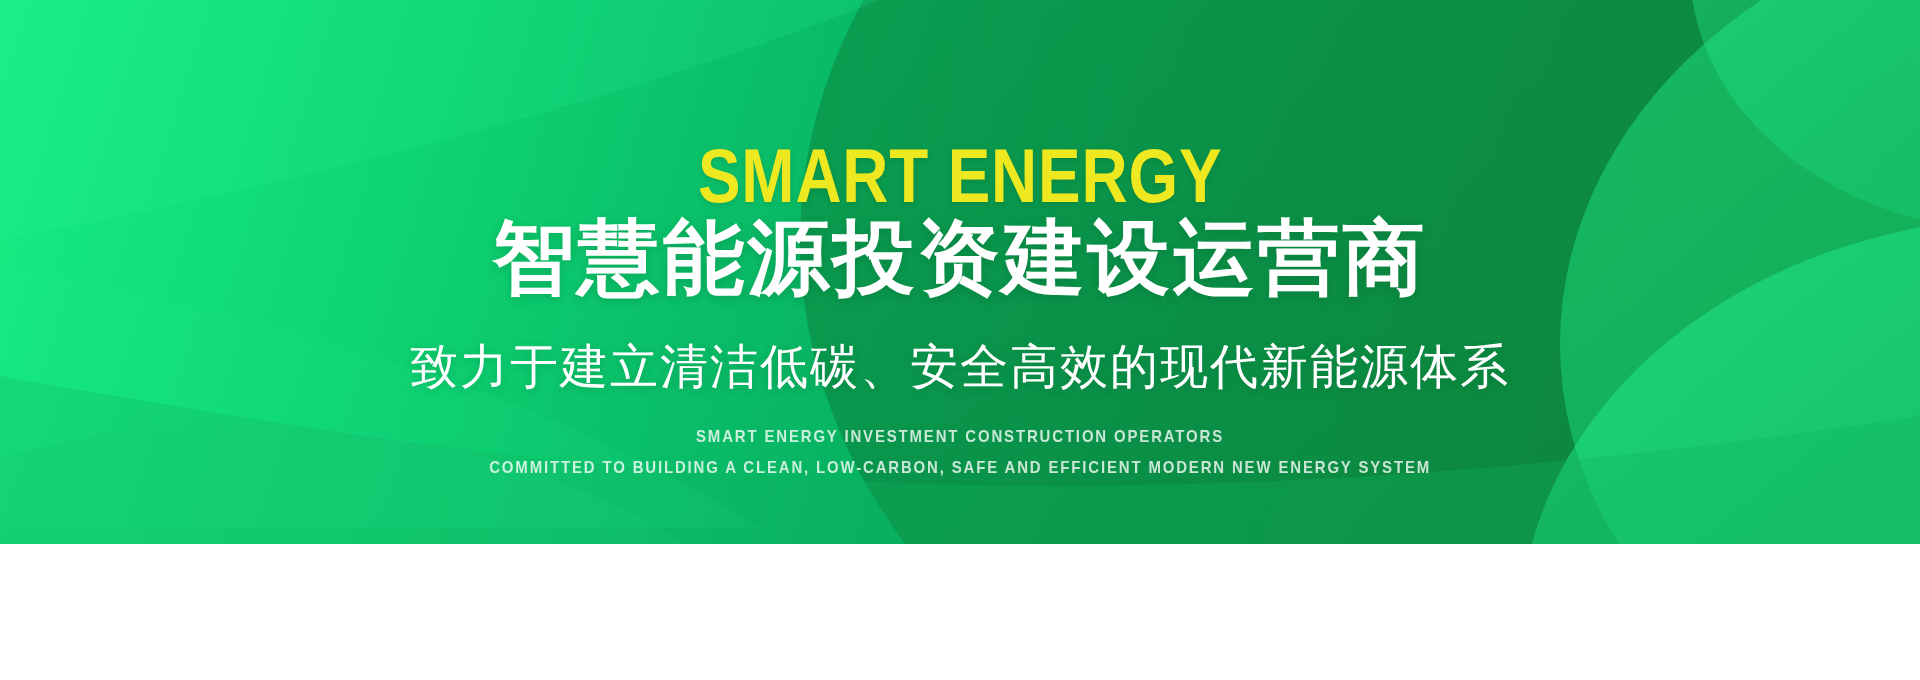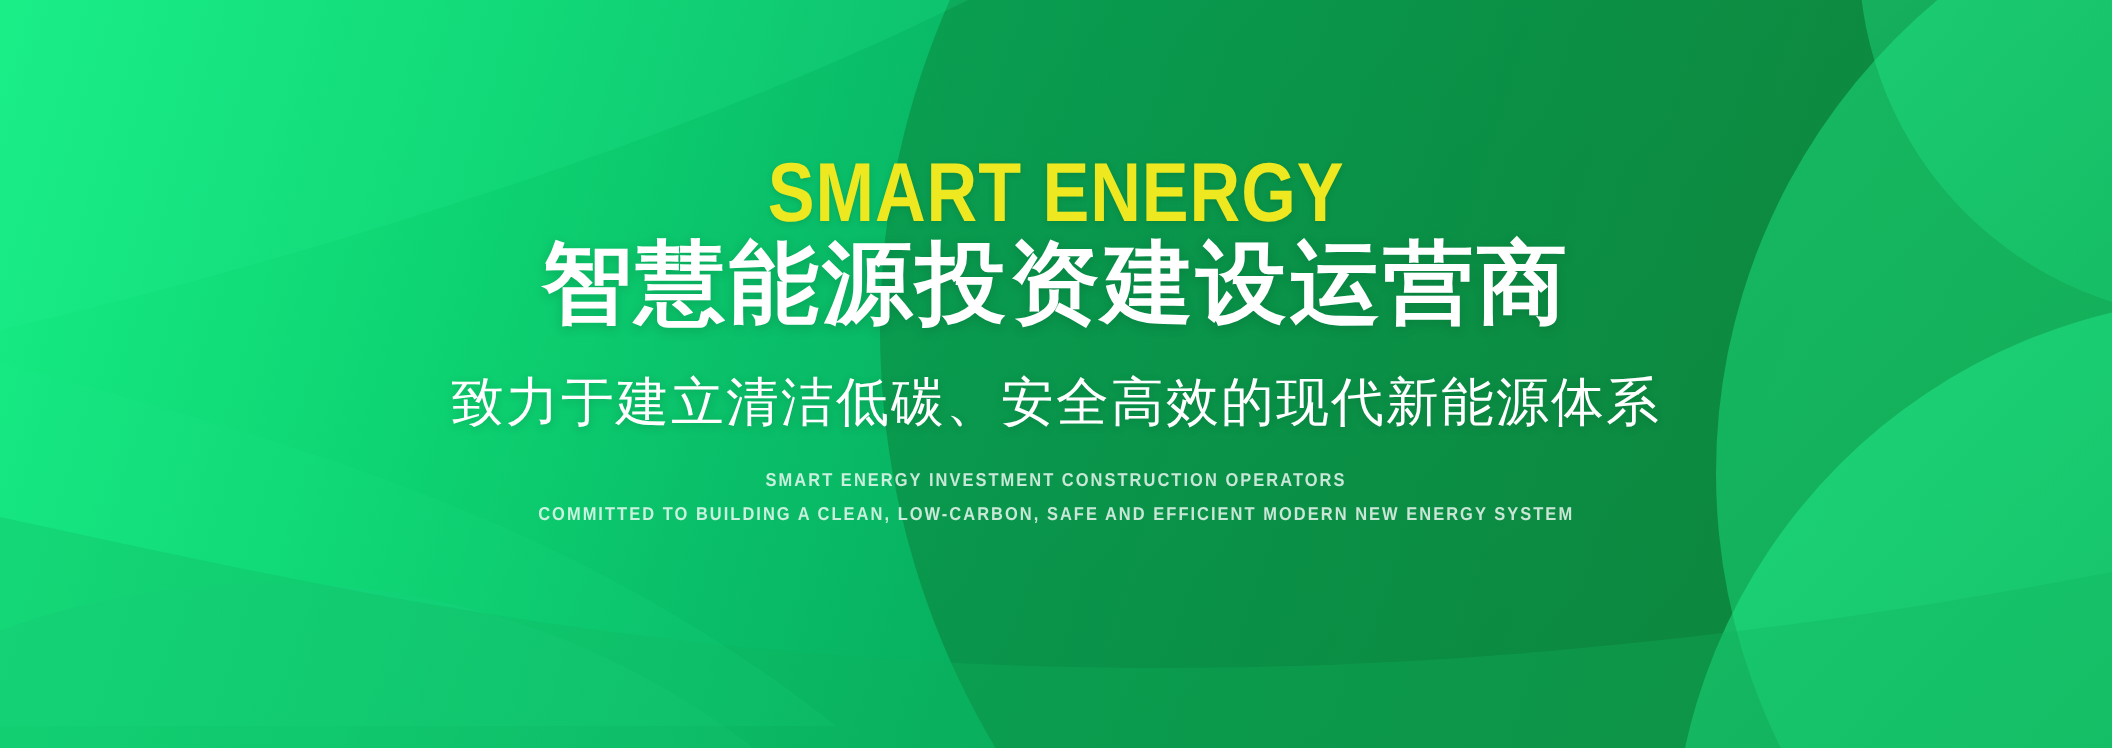--- a/index.html
+++ b/index.html
@@ -4,21 +4,21 @@
 <style>
   html, body {
     margin: 0;
     padding: 0;
     background: #ffffff;
   }
 
   #banner {
     position: relative;
     width: 1920px;
-    height: 680px;
+    height: 544px;
     overflow: hidden;
     font-family: "Liberation Sans", "DejaVu Sans", sans-serif;
     
     background:
       linear-gradient(107deg,
         #17EE84 0%,
         #12E07B 12%,
         #0DD271 24%,
         #0ABF69 37%,
         #07B05F 50%,

